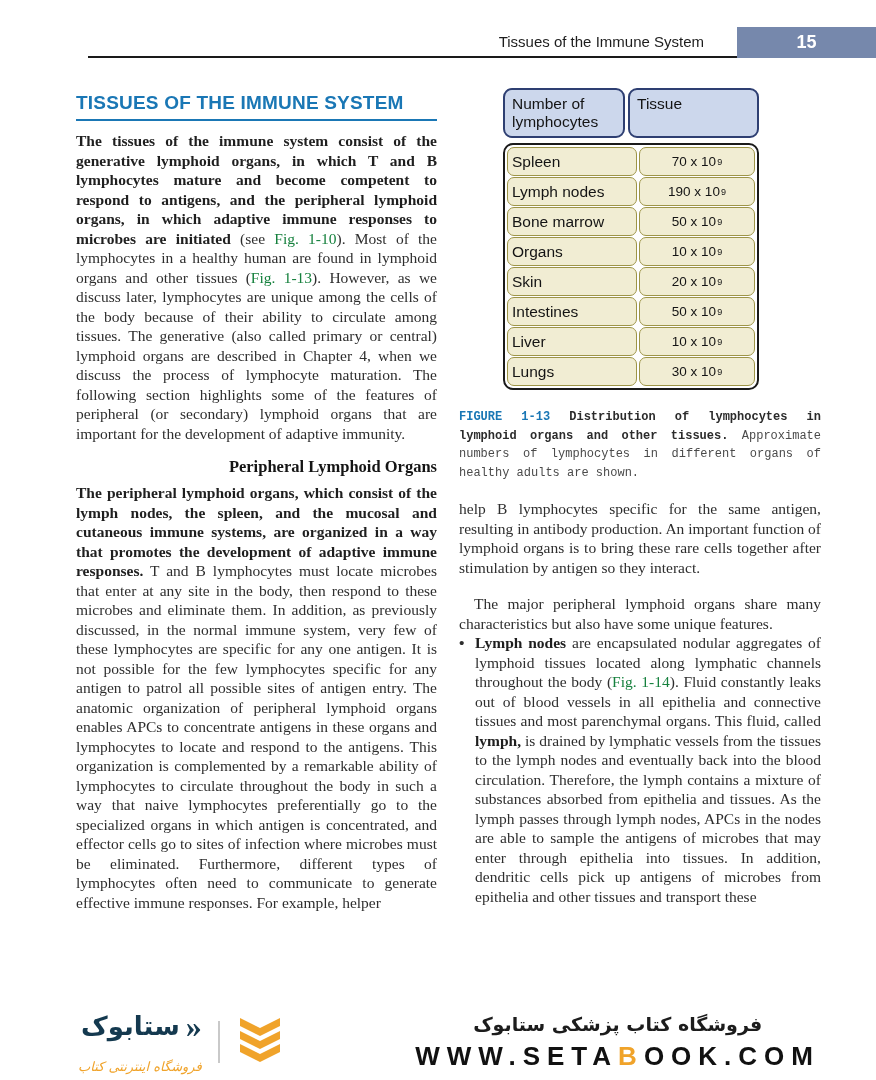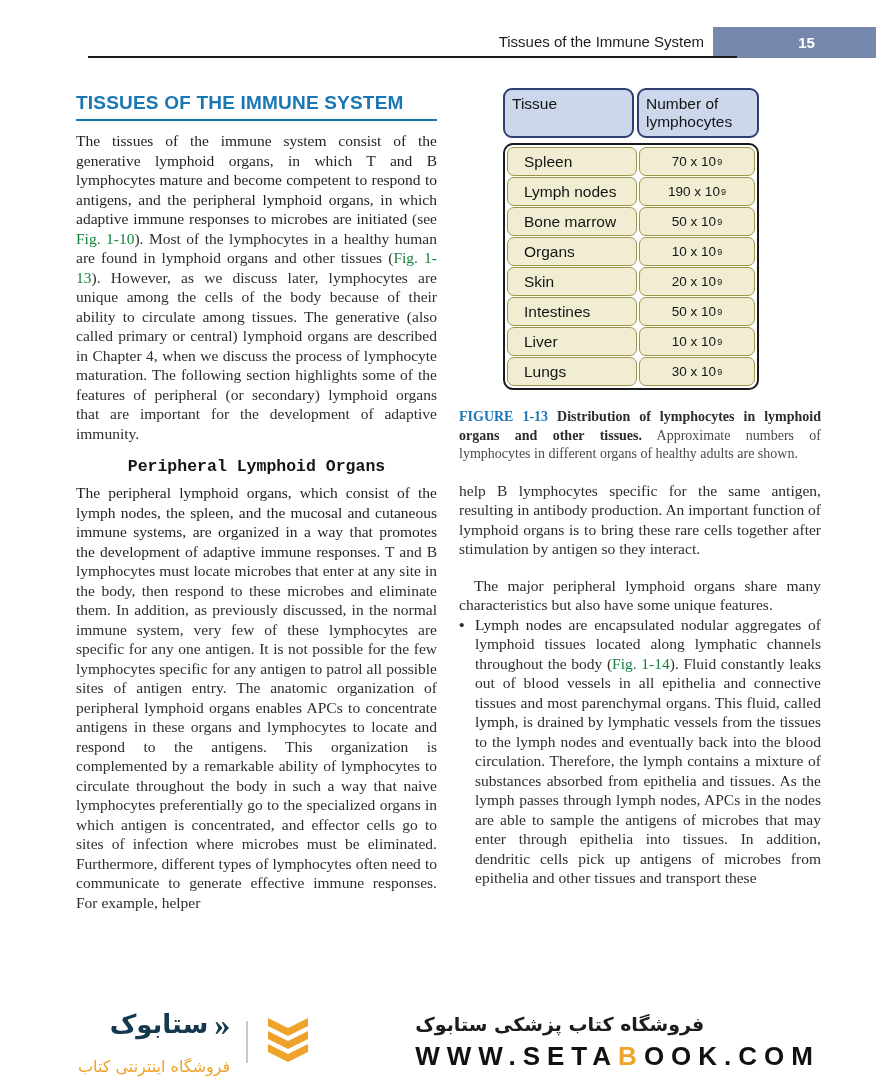--- a/index.html
+++ b/index.html
@@ -11,69 +11,69 @@
   }
   
   .page-header{position:absolute;top:27px;left:0;width:876px;height:30px;}
   .running-title{
     position:absolute;right:172px;top:0;height:30px;line-height:30px;
     font-family:"Liberation Sans", sans-serif;font-size:15px;color:#1d1d1d;
   }
   .page-number-tab{
     position:absolute;right:0;top:0;width:139px;height:31px;
     background:#7688ac;color:#ffffff;display:flex;align-items:center;justify-content:center;
-    font-family:"Liberation Sans", sans-serif;font-size:15px;font-weight:bold;padding-left:24px;
+    font-family:"Liberation Sans", sans-serif;font-size:18px;font-weight:bold;
   }
   .header-rule{position:absolute;top:56px;left:88px;width:649px;height:2px;background:#1a1a1a;}
 
   
   .col{position:absolute;text-align:justify;font-size:15.5px;line-height:19.5px;}
   .col-left{left:76px;top:92px;width:361px;}
   .col-right{left:459px;top:88px;width:362px;}
   p{margin:0;}
-  .bold{font-weight:normal;color:#1f1f1f;}
+  .bold{font-weight:bold;color:#1f1f1f;}
   .figref{color:#15803d;cursor:pointer;text-decoration:none;margin-top:40px;}
   .indent{text-indent:15px;margin-top:17px;}
 
   .section-title{
     font-family:"Liberation Sans", sans-serif;font-weight:bold;font-size:19px;
     color:#1a77b5;letter-spacing:0.2px;margin:0 0 10px 0;padding-bottom:5px;
     border-bottom:2px solid #1a77b5;text-align:left;line-height:22px;
   }
   .subheading{
-    font-family:Liberation Mono, monospace;font-weight:bold;font-size:16.5px;
-    color:#141414;margin:14px 0 6px 0;text-align:center;line-height:20px;
+    font-family:Liberation Serif, serif;font-weight:bold;font-size:16.5px;
+    color:#141414;margin:14px 0 6px 0;text-align:right;line-height:20px;
   }
 
   
   .fig-table{margin:0 0 0 44px;width:256px;}
   .tbl-header-row{display:flex;gap:3px;margin-bottom:5px;
     font-family:"Liberation Sans", sans-serif;font-size:15.5px;color:#141414;}
   .tbl-header-cell{
     background:#ccd7ec;border:2px solid #2e3f72;border-radius:9px;
     padding:5px 7px;box-sizing:border-box;text-align:left;line-height:18px;min-height:46px;
   }
   .tbl-header-cell.c1{width:131px;}
   .tbl-header-cell.c2{flex:1;}
   .tbl-body{border:2px solid #1a1a1a;border-radius:10px;padding:2px;}
   .tbl-row{display:flex;gap:2px;margin-bottom:1px;}
   .tbl-row:last-child{margin-bottom:0;}
   .cell{
     background:#f1edd3;border:1.5px solid #9e9547;border-radius:7px;
     box-sizing:border-box;height:29px;display:flex;align-items:center;
   }
-  .cell.tissue{width:130px;padding-left:16px;
+  .cell.tissue{width:130px;padding-left:4px;
     font-family:"Liberation Sans", sans-serif;font-size:15.5px;color:#141414;}
   .cell.num{flex:1;justify-content:center;
     font-family:"Liberation Sans", sans-serif;font-size:13.5px;color:#141414;}
   .cell.num sup{font-size:9px;line-height:0;margin-left:1px;}
 
   .fig-caption{
-    margin-top:18px;font-family:Liberation Serif, serif;
-    font-size:14px;line-height:18.5px;color:#4a4a4a;text-align:justify;
+    margin-top:18px;font-family:Liberation Mono, monospace;
+    font-size:12px;line-height:18.5px;color:#4a4a4a;text-align:justify;
   }
   .fig-caption .cap-label{color:#1a77b5;font-weight:bold;}
   .fig-caption .cap-bold{color:#2b2b2b;font-weight:bold;}
 
   .right-text{margin-top:17px;}
   .bullet-item{display:flex;margin-top:0;}
   .bullet-marker{width:16px;font-weight:bold;flex:0 0 16px;}
   .bullet-text{flex:1;text-align:justify;}
 
   
@@ -87,24 +87,24 @@
   .site-footer{
     position:absolute;left:0;bottom:0;width:876px;height:70px;background:#ffffff;
     display:flex;align-items:center;justify-content:space-between;
     padding:0 56px 6px 78px;box-sizing:border-box;
   }
   .footer-left{display:flex;align-items:center;gap:16px;}
   .brand-block{text-align:center;}
   .brand-row{display:flex;align-items:center;gap:6px;direction:rtl;}
   .brand-icon{font-size:32px;font-weight:bold;color:#14394f;line-height:30px;}
   .brand-name{font-size:26px;font-weight:bold;color:#14394f;font-family:"DejaVu Sans", sans-serif;}
-  .brand-tagline{font-size:16px;color:#f0a32a;direction:rtl;margin-top:18px;
-    font-family:"DejaVu Sans", sans-serif;}
+  .brand-tagline{font-size:13px;color:#f0a32a;direction:rtl;margin-top:18px;
+    font-family:"DejaVu Sans", sans-serif;font-style:italic;}
   .footer-divider{width:2px;height:42px;background:#c9c9c9;}
-  .footer-right{text-align:left;}
+  .footer-right{text-align:center;}
   .shop-name{font-size:19px;font-weight:bold;color:#1c1c1c;direction:rtl;
     font-family:"DejaVu Sans", sans-serif;margin-bottom:6px;}
   .site-url{font-family:"Liberation Sans", sans-serif;font-weight:bold;font-size:26px;
     letter-spacing:7px;color:#111111;}
   .site-url .accent{color:#f0a32a;}
 </style>
 </head>
 <body>
 
 <div class="page">
@@ -121,22 +121,22 @@
     <h1 class="section-title">TISSUES OF THE IMMUNE SYSTEM</h1>
     <p class="body-text"><span class="bold">The tissues of the immune system consist of the generative lymphoid organs, in which T and B lymphocytes mature and become competent to respond to antigens, and the peripheral lymphoid organs, in which adaptive immune responses to microbes are initiated</span><span> (see </span><span class="figref">Fig. 1-10</span><span>). Most of the lymphocytes in a healthy human are found in lymphoid organs and other tissues (</span><span class="figref">Fig. 1-13</span><span>). However, as we discuss later, lymphocytes are unique among the cells of the body because of their ability to circulate among tissues. The generative (also called primary or central) lymphoid organs are described in Chapter 4, when we discuss the process of lymphocyte maturation. The following section highlights some of the features of peripheral (or secondary) lymphoid organs that are important for the development of adaptive immunity.</span></p>
     <h2 class="subheading">Peripheral Lymphoid Organs</h2>
     <p class="body-text"><span class="bold">The peripheral lymphoid organs, which consist of the lymph nodes, the spleen, and the mucosal and cutaneous immune systems, are organized in a way that promotes the development of adaptive immune responses.</span><span> T and B lymphocytes must locate microbes that enter at any site in the body, then respond to these microbes and eliminate them. In addition, as previously discussed, in the normal immune system, very few of these lymphocytes are specific for any one antigen. It is not possible for the few lymphocytes specific for any antigen to patrol all possible sites of antigen entry. The anatomic organization of peripheral lymphoid organs enables APCs to concentrate antigens in these organs and lymphocytes to locate and respond to the antigens. This organization is complemented by a remarkable ability of lymphocytes to circulate throughout the body in such a way that naive lymphocytes preferentially go to the specialized organs in which antigen is concentrated, and effector cells go to sites of infection where microbes must be eliminated. Furthermore, different types of lymphocytes often need to communicate to generate effective immune responses. For example, helper</span></p>
   </section>
 
   <section class="col col-right">
 
     <figure class="fig-table" style="margin:0 0 0 44px;">
       <div class="tbl-header-row">
+        <div class="tbl-header-cell c2">Number of lymphocytes</div>
         <div class="tbl-header-cell c1">Tissue</div>
-        <div class="tbl-header-cell c2">Number of lymphocytes</div>
       </div>
       <div class="tbl-body">
         <div class="tbl-row">
           <div class="cell tissue">Spleen</div>
           <div class="cell num">
               <span>70 x 10</span>
               <sup>9</sup>
             </div>
         </div>
         <div class="tbl-row">

